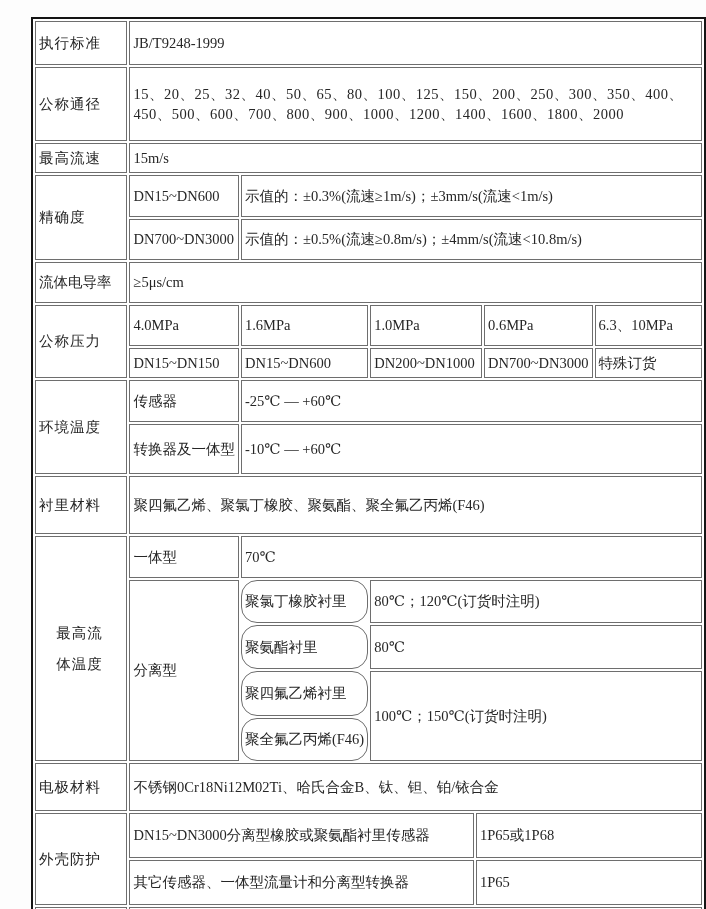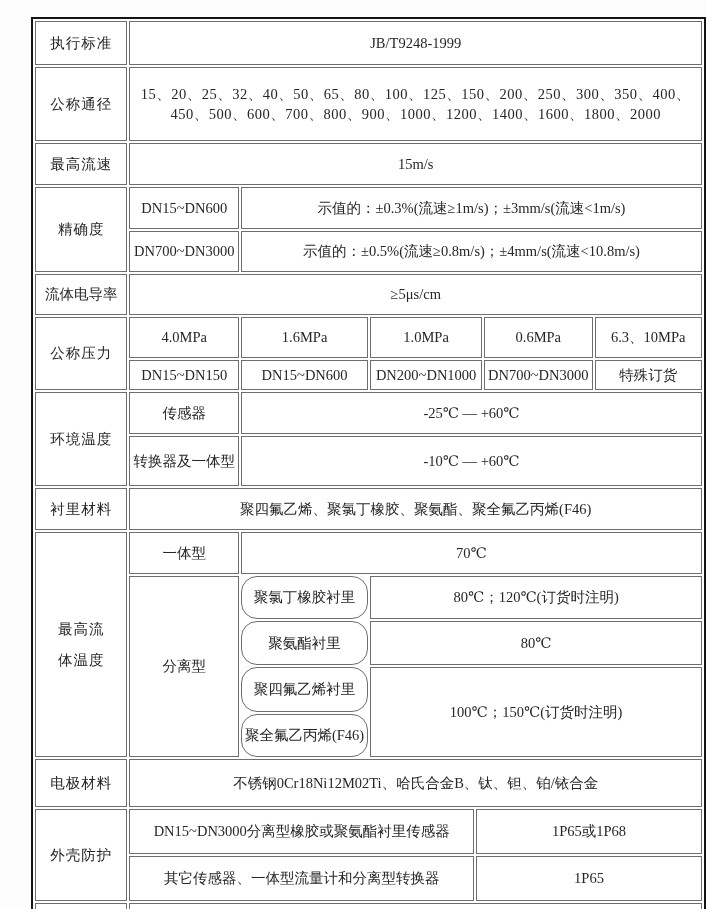--- a/index.html
+++ b/index.html
@@ -21,21 +21,20 @@
     border: 2px solid #141414;
     background: #ffffff;
     table-layout: fixed;
     font-family: "Liberation Serif", "DejaVu Serif", serif;
     color: #262626;
   }
   table.spec td {
     box-sizing: border-box;
     border: 1px solid #6e6e6e;
     background: #ffffff;
-    text-align: center;
     vertical-align: middle;
     font-size: 14.5px;
     line-height: 1.4;
     padding: 1px 3px;
     overflow: hidden;
   }
   td.rowlabel { font-size: 15px; letter-spacing: 1px; }
   td.lefttext {
     text-align: left;
     padding: 4px 8px;
@@ -70,21 +69,21 @@
         <tr style="height:44px">
       <td class="rowlabel">执行标准</td>
       <td colspan="6">JB/T9248-1999</td>
     </tr>
 
     <tr style="height:74px">
       <td class="rowlabel">公称通径</td>
       <td colspan="6" class="lefttext">15、20、25、32、40、50、65、80、100、125、150、200、250、300、350、400、450、500、600、700、800、900、1000、1200、1400、1600、1800、2000</td>
     </tr>
 
-    <tr style="height:42px">
+    <tr style="height:30px">
       <td class="rowlabel">最高流速</td>
       <td colspan="6">15m/s</td>
     </tr>
 
     <tr style="height:42px">
       <td rowspan="2" class="rowlabel">精确度</td>
       <td>DN15~DN600</td>
       <td colspan="5">示值的：±0.3%(流速≥1m/s)；±3mm/s(流速&lt;1m/s)</td>
     </tr>
     <tr style="height:41px">
@@ -116,21 +115,21 @@
     <tr style="height:42px">
       <td rowspan="2" class="rowlabel">环境温度</td>
       <td>传感器</td>
       <td colspan="5">-25℃ — +60℃</td>
     </tr>
     <tr style="height:50px">
       <td class="tight2">转换器及一体型</td>
       <td colspan="5">-10℃ — +60℃</td>
     </tr>
 
-    <tr style="height:42px">
+    <tr style="height:58px">
       <td class="rowlabel">衬里材料</td>
       <td colspan="6">聚四氟乙烯、聚氯丁橡胶、聚氨酯、聚全氟乙丙烯(F46)</td>
     </tr>
 
     <tr style="height:42px">
       <td rowspan="5" class="rowlabel">
         <div class="twoline">最高流体温度</div>
       </td>
       <td>一体型</td>
       <td colspan="5">70℃</td>

